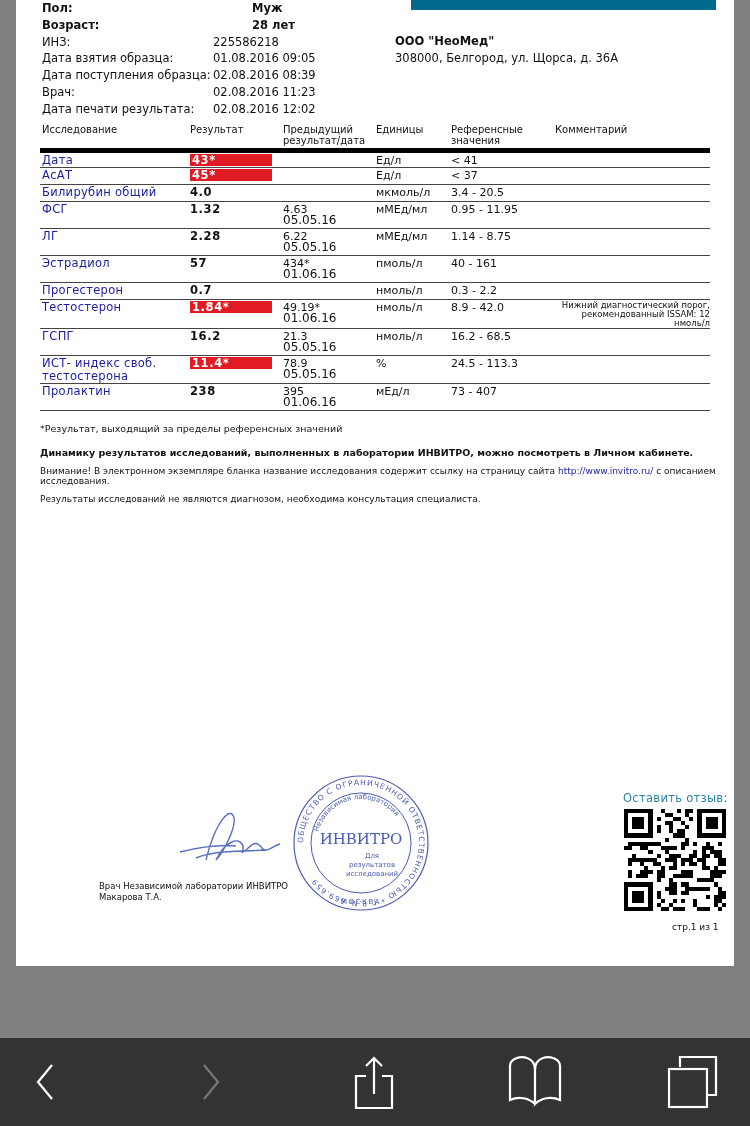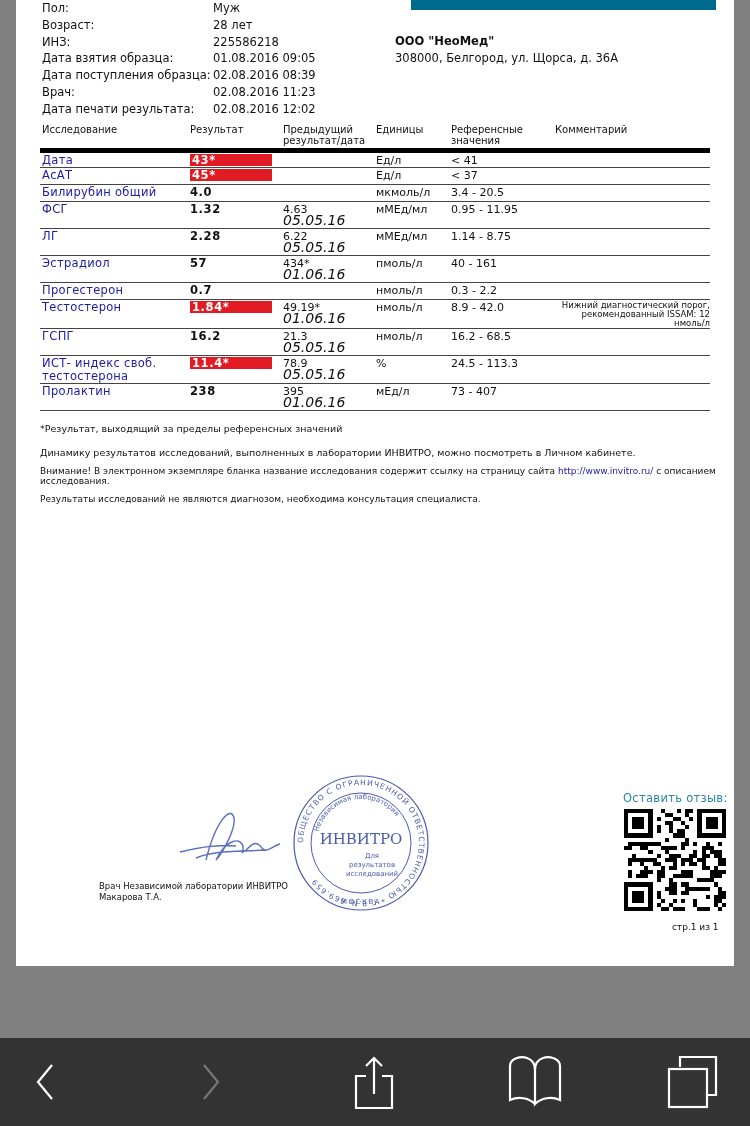--- a/index.html
+++ b/index.html
@@ -6,45 +6,45 @@
   html, body { width: 750px; height: 1126px; overflow: hidden; background: #808080; }
   body { position: relative; font-family: "DejaVu Sans", "Liberation Sans", sans-serif; color: #111; }
 
   .page { position: absolute; left: 16px; top: 0; width: 718px; height: 966px; background: #fff; }
 
   .banner { position: absolute; left: 395px; top: 0; width: 305px; height: 10px; background: #006a8e; }
 
   .patient { position: absolute; left: 26px; top: 0; font-size: 11.5px; line-height: 16.8px; }
   .patient .row { display: flex; }
   .patient .lbl { width: 171px; }
-  .patient .bold { font-weight: normal; }
+  .patient .bold { font-weight: bold; gap: 39px; }
 
   .lab { position: absolute; left: 379px; top: 33px; font-size: 11.5px; line-height: 17px; }
   .lab .name { font-weight: bold; }
 
   table.res { position: absolute; left: 24px; top: 124px; width: 670px; border-collapse: collapse; font-size: 11.5px; }
   table.res th { font-weight: normal; font-size: 10px; text-align: left; vertical-align: top; line-height: 11px; padding: 0 0 2px 2px; border-bottom: 5px solid #000000; }
   table.res td { vertical-align: top; padding: 0 0 0 2px; border-bottom: 1px solid #444; line-height: 13px; }
   .c1 { width: 148px; }
   .c2 { width: 93px; }
   .c3 { width: 93px; }
   .c4 { width: 75px; margin-left: 9px; }
   .c5 { width: 104px; }
   .test { color: #1b1ba3; letter-spacing: 0.3px; padding-top: 1px !important; }
   .val { font-weight: bold; letter-spacing: 0.6px; padding-top: 1px !important; }
   .val .flag { display: inline-block; width: 82px; background: #e01b24; color: #fff; padding-left: 2px; line-height: 12px; }
   .prev { font-size: 11px; padding-top: 1px !important; }
-  .prev .d { display: block; font-size: 14px; line-height: 9px; font-style: italic; }
+  .prev .d { display: block; font-size: 12px; line-height: 9px; }
   .unit, .ref { font-size: 11px; padding-top: 1px !important; margin-left: 48px; }
   .cmt { font-size: 8.5px; line-height: 9px !important; padding-top: 1px !important; text-align: right; }
 
   .footnote { position: absolute; left: 24px; top: 423px; font-size: 9.5px; }
   .notes { position: absolute; left: 24px; top: 448px; width: 680px; font-size: 9px; line-height: 10.5px; }
   .notes p { margin-bottom: 7px; }
-  .notes .strong { font-weight: normal; font-size: 9.5px; }
+  .notes .strong { font-weight: bold; font-size: 9.5px; }
   .notes a { color: #1b1ba3; text-decoration: none; margin-top: 12px; }
 
   .sig-svg { position: absolute; left: 160px; top: 800px; }
   .doctor { position: absolute; left: 83px; top: 881px; font-size: 8.5px; line-height: 11px; }
   .stamp { position: absolute; left: 276px; top: 774px; width: 138px; height: 138px; }
 
   .qr-label { position: absolute; left: 607px; top: 791px; font-size: 11.5px; color: #2b86a8; letter-spacing: 0.3px; }
   .qr { position: absolute; left: 608px; top: 808px; width: 102px; height: 104px; }
   .pagenum { position: absolute; left: 656px; top: 922px; font-size: 9px; }
 

